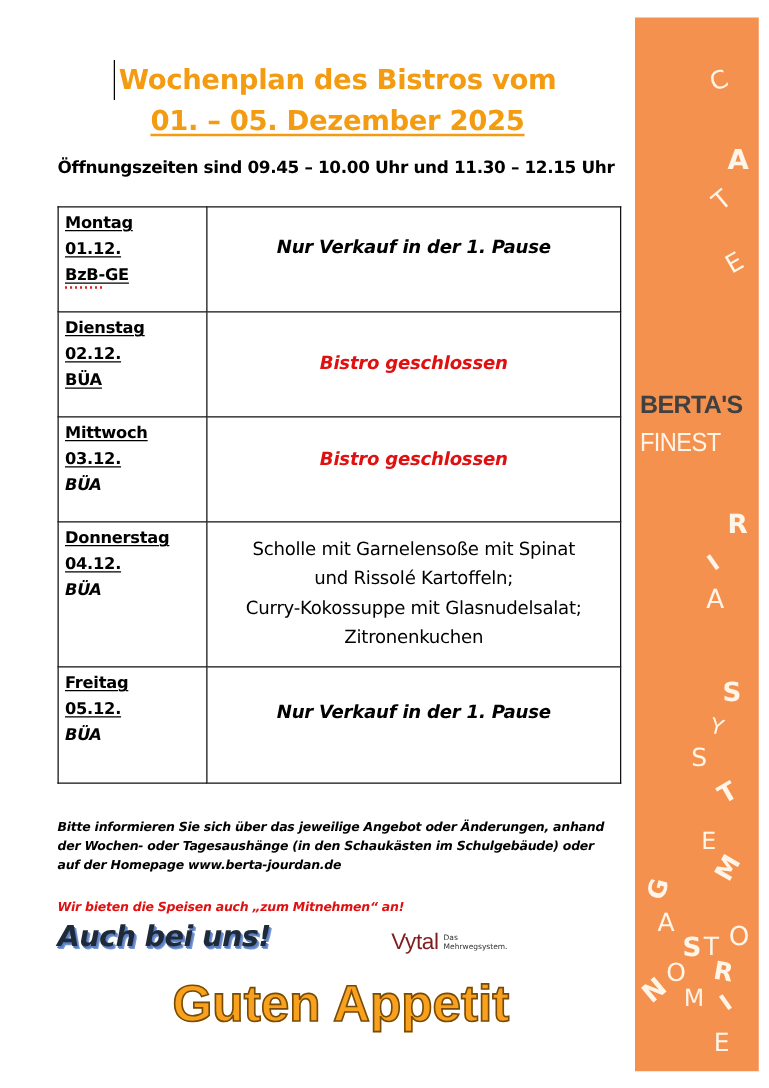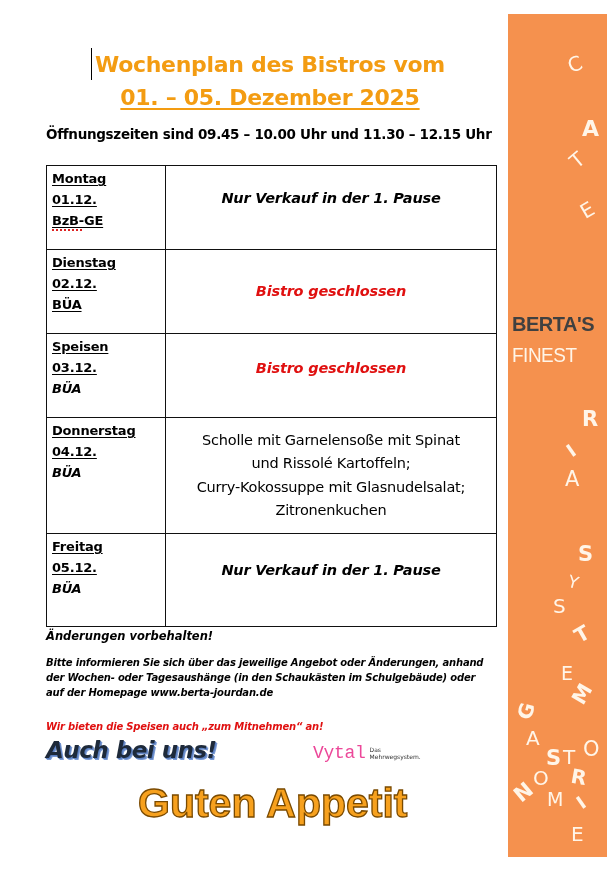--- a/index.html
+++ b/index.html
@@ -32,21 +32,21 @@
   .menu-lines { line-height: 23.5px; font-size: 14.5px; font-weight: normal; }
 
   
   .changes { position: absolute; left: 46px; top: 629px; font-size: 11.5px; font-weight: bold; font-style: italic; }
   .info { position: absolute; left: 46px; top: 655px; width: 450px; font-size: 10px; font-weight: bold; font-style: italic; line-height: 15px; letter-spacing: -0.2px; }
   .takeaway { position: absolute; left: 46px; top: 721px; font-size: 10px; font-weight: bold; font-style: italic; color: #e01010; letter-spacing: -0.2px; }
 
   .auch { position: absolute; left: 46px; top: 737px; font-size: 23px; font-weight: bold; font-style: italic; color: #1e2a3a;
     text-shadow: 1px 1px 0 #5b7fc0, 2px 2px 0 #7a9ad4; letter-spacing: -0.5px; font-family: "DejaVu Sans", sans-serif; }
   .vytal { position: absolute; left: 313px; top: 743px; display: flex; align-items: center; }
-  .vytal-word { font-family: Liberation Mono, monospace; font-size: 18px; color: #ec4899; letter-spacing: -0.3px; }
+  .vytal-word { font-family: Liberation Sans, sans-serif; font-size: 18px; color: #7f1d1d; letter-spacing: -0.3px; }
   .vytal-tag { font-size: 6px; color: #333; line-height: 7px; margin-left: 4px; }
 
   .appetit { position: absolute; left: 138px; top: 780px; font-family: "Liberation Sans", sans-serif; font-weight: bold; font-size: 41px;
     color: #f7a11e; -webkit-text-stroke: 1.3px #7a4a00; letter-spacing: 0px; }
 
   
   .sidebar { position: absolute; left: 508px; top: 14px; width: 99px; height: 843px; background: #f5914e; overflow: hidden; }
   .sb-letter { position: absolute; color: #fff5e8; font-family: "DejaVu Sans", sans-serif; line-height: 1; }
   .sb-brand1 { position: absolute; left: 4px; top: 299px; color: #404040; font-weight: bold; font-size: 20px; letter-spacing: -0.5px; font-family: Liberation Sans, sans-serif; }
   .sb-brand2 { position: absolute; left: 4px; top: 329px; color: #fff5e8; font-size: 21px; letter-spacing: -0.5px; font-family: "Liberation Sans", sans-serif; transform: scaleX(0.9); transform-origin: left; }
@@ -81,21 +81,21 @@
         <span class="dayline"><span>Dienstag</span></span>
         <span class="dayline"><span>02.12.</span></span>
         <span class="dayline"><span>BÜA</span></span>
       </td>
       <td class="menucell" style="vertical-align:top; padding-top:33px;">
         <span class="note red">Bistro geschlossen</span>
       </td>
     </tr>
     <tr style="height:84px;">
       <td class="daycell">
-        <span class="dayline"><span>Speisen</span></span>
+        <span class="dayline"><span>Mittwoch</span></span>
         <span class="dayline"><span>03.12.</span></span>
         <span class="dayline italic-code"><span>BÜA</span></span>
       </td>
       <td class="menucell" style="vertical-align:top; padding-top:26px;">
         <span class="note red">Bistro geschlossen</span>
       </td>
     </tr>
     <tr style="height:116px;">
       <td class="daycell">
         <span class="dayline"><span>Donnerstag</span></span>
@@ -117,21 +117,20 @@
         <span class="dayline"><span>05.12.</span></span>
         <span class="dayline italic-code"><span>BÜA</span></span>
       </td>
       <td class="menucell" style="vertical-align:top; padding-top:28px;">
         <span class="note">Nur Verkauf in der 1. Pause</span>
       </td>
     </tr>
   </tbody>
     </table>
 
-  <div class="changes">Änderungen vorbehalten!</div>
   <div class="info">Bitte informieren Sie sich über das jeweilige Angebot oder Änderungen, anhand der Wochen- oder Tagesaushänge (in den Schaukästen im Schulgebäude) oder auf der Homepage www.berta-jourdan.de</div>
   <div class="takeaway">Wir bieten die Speisen auch „zum Mitnehmen“ an!</div>
 
   <div class="auch">Auch bei uns!</div>
 
   <div class="vytal">
     <span class="vytal-word">Vytal</span>
     <span class="vytal-tag">
       <span>Das</span><br>
       <span>Mehrwegsystem.</span>

